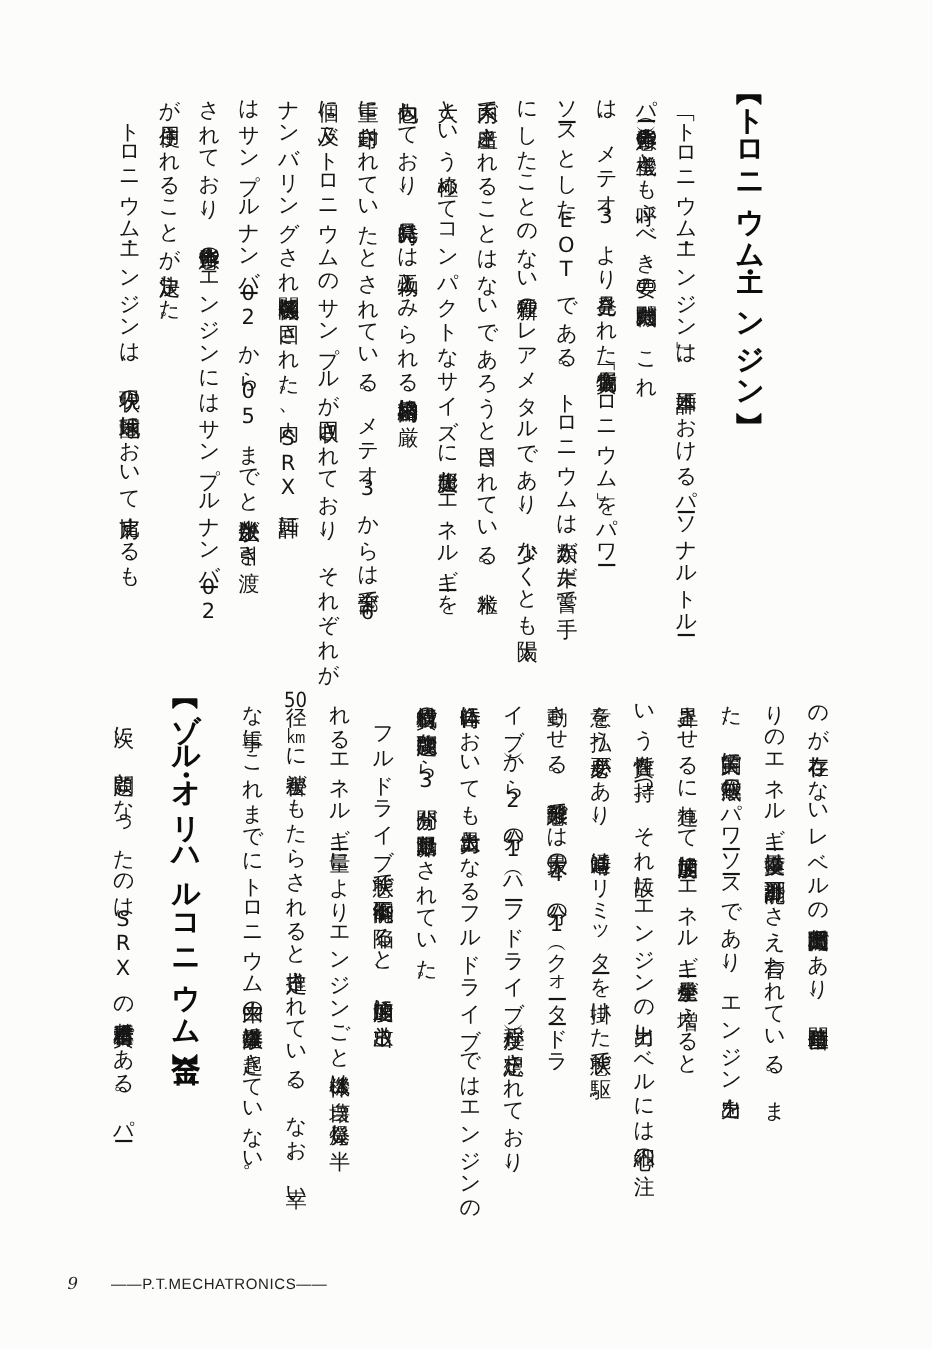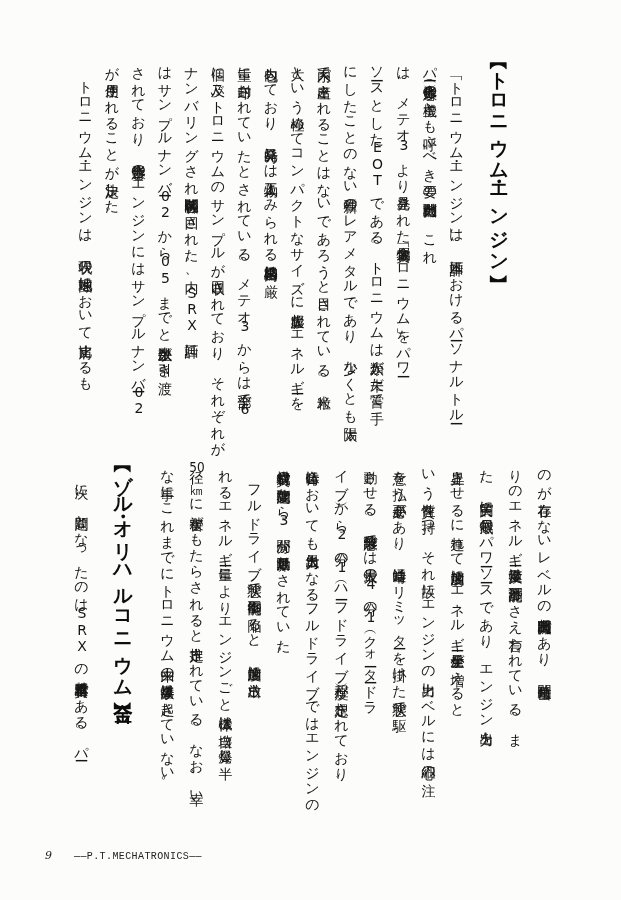--- a/index.html
+++ b/index.html
@@ -62,21 +62,21 @@
     align-items:baseline;
     gap:22px;
   }
   .pagenum{
     font-family:"DejaVu Serif",serif;
     font-style:italic;
     font-size:11px;
     color:#222;
   }
   .imprint{
-    font-family:Liberation Mono, monospace;
+    font-family:Liberation Sans, sans-serif;
     font-size:10px;
     letter-spacing:0.4px;
     color:#222;
   }
 </style>
 </head>
 <body>
 
 <div class="page">
 

